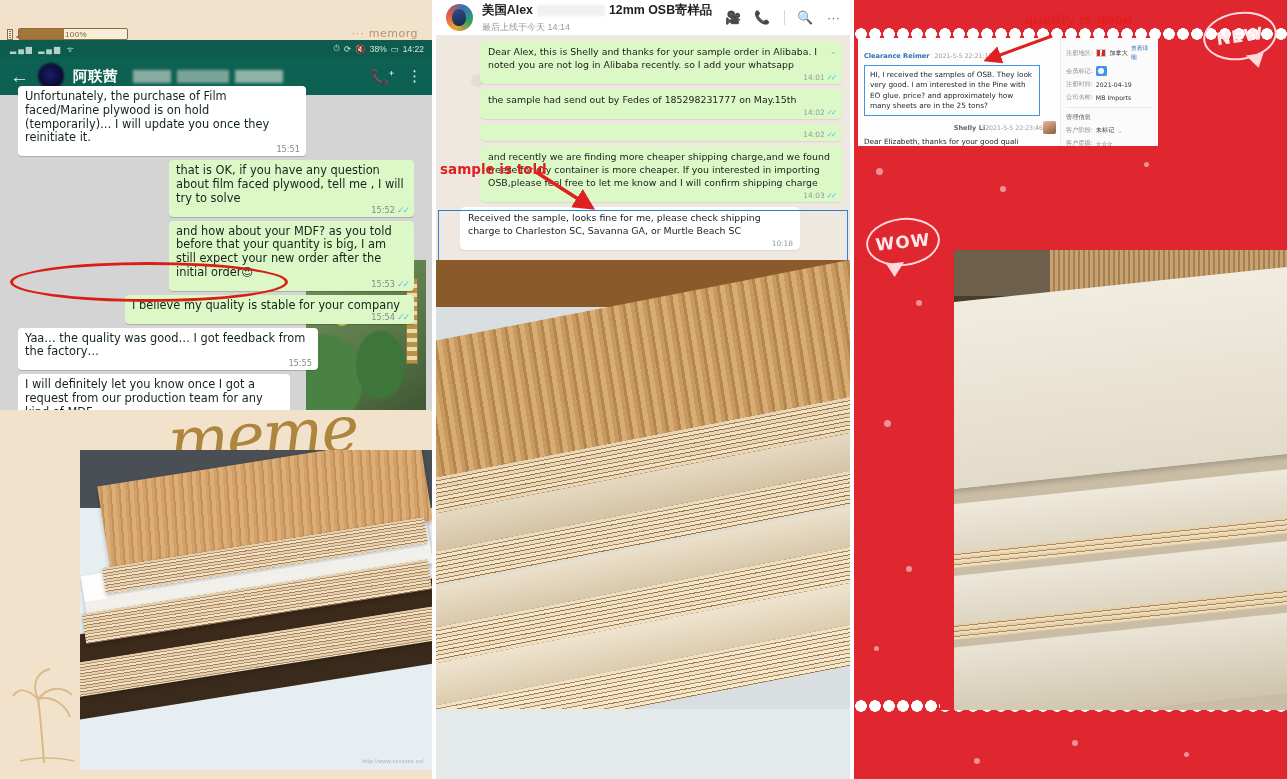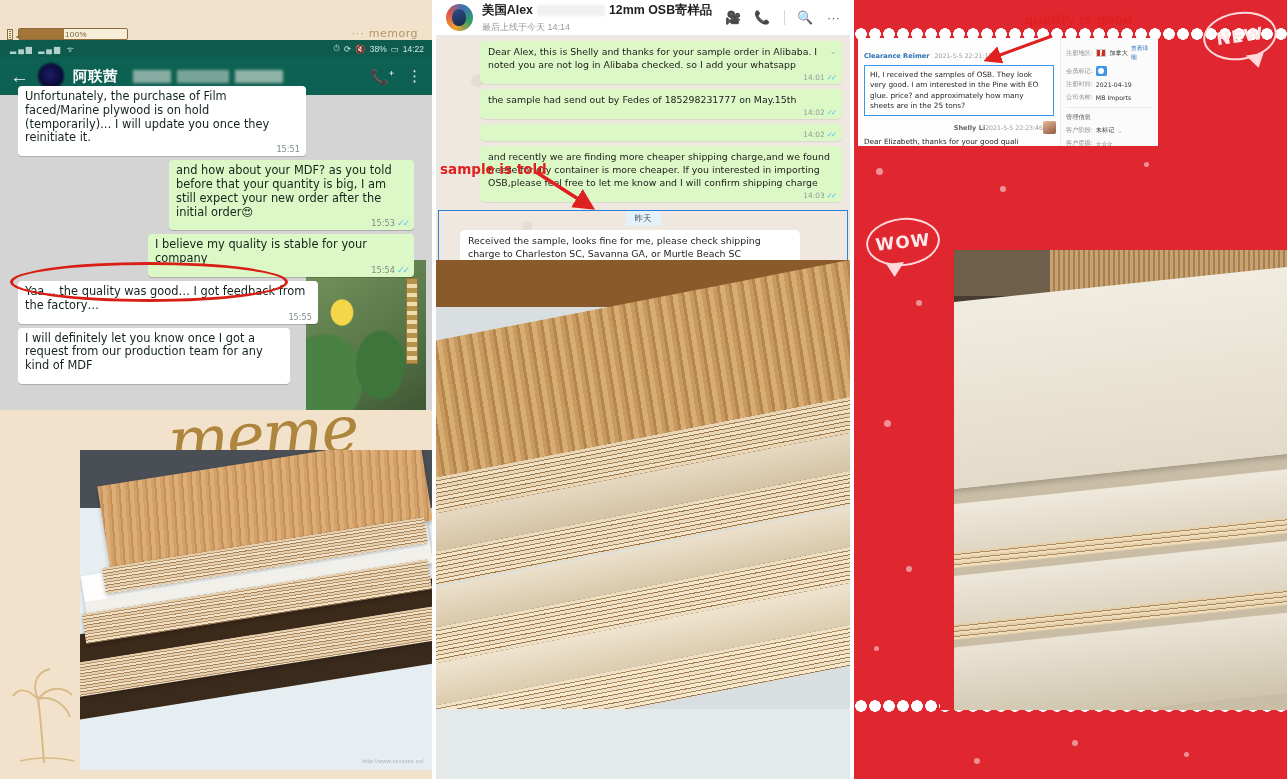--- a/index.html
+++ b/index.html
@@ -204,21 +204,21 @@
   .badge.right-tail:after{ left: auto; right: 14px; border-left:11px solid transparent; border-right:7px solid transparent;}
 
   .alibaba-card {
     position:absolute; left: 4px; top: 38px; width: 300px; height: 108px;
     background: #fdfdfd; overflow:hidden; font-family:"DejaVu Sans", sans-serif;
   }
   .ac-name { font-size: 6.6px; color:#2b6fb5; font-weight:bold; }
   .ac-date { font-size: 6.2px; color:#9a9a9a; }
   .ac-msgbox {
     border:1.3px solid #3f96e8; background:#fff; padding:4px 5px;
-    font-size:7.3px; line-height:1.42; color:#1f1f1f; width: 190px; margin-top:3px;
+    font-size:7.3px; line-height:1.42; color:#1f1f1f; width: 176px; margin-top:3px;
   }
   .ac-reply { font-size:7.3px; color:#1f1f1f; }
   .ac-side { position:absolute; right:0; top:0; width: 98px; height:108px; background:#fbfbfb; border-left:1px solid #ececec; padding:6px 5px; }
   .kv { display:flex; gap:3px; font-size:6.2px; margin-bottom:4px; align-items:center; }
   .kv .k { color:#8d8d8d; white-space:nowrap; }
   .kv .v { color:#333; white-space:nowrap; }
   .flag-ca { display:inline-block; width:11px; height:8px; background:#fff; position:relative; border:.5px solid #ccc;}
   .flag-ca:before,.flag-ca:after{content:"";position:absolute;top:0;bottom:0;width:3px;background:#d52b1e;}
   .flag-ca:before{left:0;} .flag-ca:after{right:0;}
   .flag-ca span{position:absolute;left:4.4px;top:1.4px;width:2.6px;height:5px;background:#d52b1e;clip-path:polygon(50% 0,62% 38%,100% 30%,78% 62%,100% 100%,50% 82%,0 100%,22% 62%,0 30%,38% 38%);}
@@ -284,27 +284,31 @@
       <div class="wa-body">
         <div class="wa-plant">
           <div class="frame"></div>
         </div>
 
         <div class="bubble b-in bub-cut" style="max-width:288px;">
           <span>Unfortunately, the purchase of Film faced/Marine plywood is on hold (temporarily)… I will update you once they reinitiate it.</span>
           <span class="b-time">15:51</span>
         </div>
 
+        <div class="bubble b-out" style="width:245px;">
+          <span>that is OK, if you have any question about film faced plywood, tell me , I will try to solve</span>
+          <span class="b-time"><span>15:52</span><span class="tick">✓✓</span></span>
+        </div>
 
         <div class="bubble b-out" style="width:245px;">
           <span>and how about your MDF? as you told before that your quantity is big, I am still expect your new order after the initial order😍</span>
           <span class="b-time"><span>15:53</span><span class="tick">✓✓</span></span>
         </div>
 
-        <div class="bubble b-out" style="width:266px;">
+        <div class="bubble b-out" style="width:289px;">
           <span>I believe my quality is stable for your company</span>
           <span class="b-time"><span>15:54</span><span class="tick">✓✓</span></span>
         </div>
 
         <div class="bubble b-in" style="width:304px;">
           <span>Yaa… the quality was good… I got feedback from the factory…</span>
           <span class="b-time">15:55</span>
         </div>
 
         <div class="bubble b-in" style="width:272px;">
@@ -364,41 +368,38 @@
         <span style="font-size:13px;">📞</span>
         <span class="m-divider"></span>
         <span style="font-size:13px;">🔍</span>
         <span style="font-size:13px;">···</span>
       </span>
     </div>
 
     <div class="m-body">
       <div class="mb mb-out">
         <span class="chev">⌄</span>
-        <span>Dear Alex, this is Shelly and thanks for your sample order in Alibaba. I noted you are not log in Alibaba checked.  so I add your whatsapp</span>
+        <span>Dear Alex, this is Shelly and thanks for your sample order in Alibaba. I noted you are not log in Alibaba recently.  so I add your whatsapp</span>
         <span class="mb-time"><span>14:01</span><span class="tick">✓✓</span></span>
       </div>
 
       <div class="mb mb-out">
         <span>the sample had send out by Fedes of 185298231777 on May.15th</span>
         <span class="mb-time"><span>14:02</span><span class="tick">✓✓</span></span>
       </div>
 
       <div class="mb mb-out">
         <span class="mb-time"><span>14:02</span><span class="tick">✓✓</span></span>
       </div>
 
       <div class="mb mb-out">
         <span>and recently we are finding more cheaper shipping charge,and we found freeze for dry container is more cheaper. If you interested in importing OSB,please feel free to let me know and I will confirm shipping charge</span>
         <span class="mb-time"><span>14:03</span><span class="tick">✓✓</span></span>
       </div>
 
-      <div class="daydivider">
-        <span>昨天</span>
-      </div>
 
       <div class="mb mb-in" style="margin:0 42px 0 16px;">
         <span>Received the sample, looks fine for me, please check shipping charge to Charleston SC, Savanna GA, or Murtle Beach SC</span>
         <span class="mb-time">10:18</span>
       </div>
 
       <div class="bluebox"></div>
     </div>
 
     <div class="annot-red" style="left:4px; top:161px;">sample is told</div>

